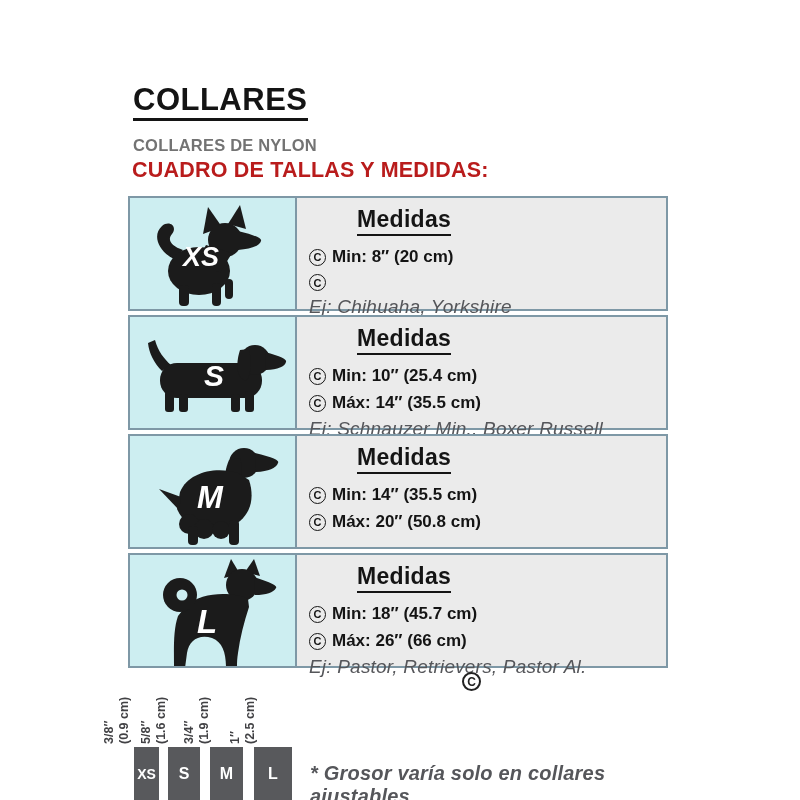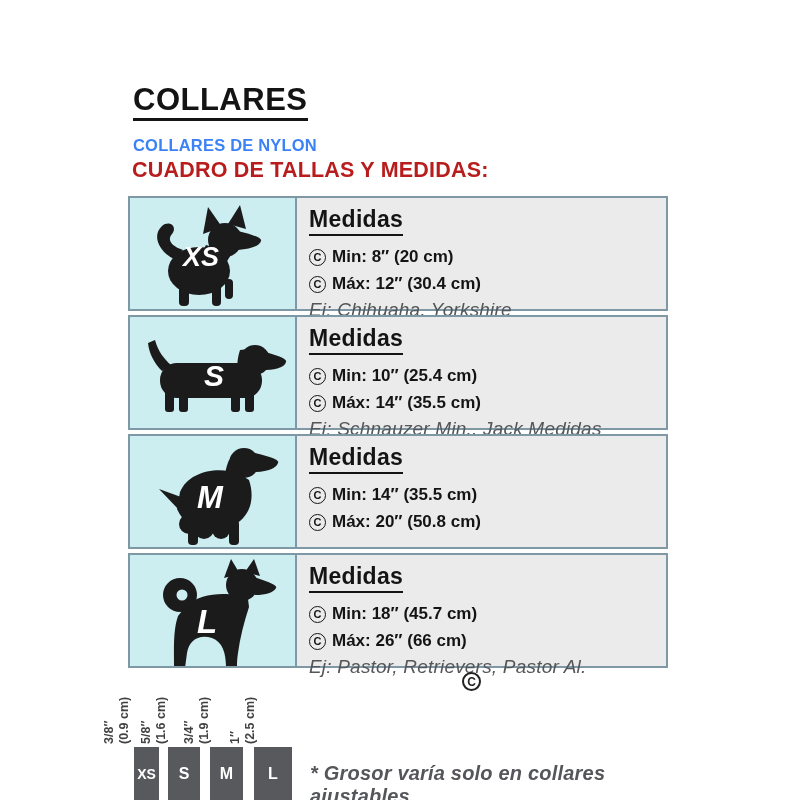--- a/index.html
+++ b/index.html
@@ -5,35 +5,35 @@
   * { margin:0; padding:0; box-sizing:border-box; }
   html,body { width:800px; height:800px; background:#ffffff; overflow:hidden;
               font-family:"Liberation Sans", sans-serif; }
   .canvas { position:relative; width:696px; height:800px; background:#fff; }
 
   
   .page-title { position:absolute; left:133px; top:84px; font-size:31px; font-weight:bold;
                 color:#141414; letter-spacing:.5px; line-height:1;
                 border-bottom:3px solid #141414; padding-bottom:3px; display:inline-block; }
   .subtitle   { position:absolute; left:133px; top:136px; font-size:16.5px; font-weight:bold;
-                color:#3b82f6; letter-spacing:.2px; }
+                color:#737373; letter-spacing:.2px; }
   .section-heading { position:absolute; left:132px; top:158px; font-size:21.5px; font-weight:bold;
                 color:#b91c1c; letter-spacing:.2px; }
 
   
   .row { position:absolute; left:128px; width:540px; height:115px;
          border:2px solid #7e98a6; display:flex; background:#ebebeb; }
   .row-1 { top:196px; } .row-2 { top:315px; } .row-3 { top:434px; } .row-4 { top:553px; }
   .cell-dog { width:167px; flex:none; background:#cdeef1; border-right:2px solid #7e98a6;
               position:relative; overflow:hidden; }
   .cell-info { flex:1; padding:5px 8px 0 12px; position:relative; }
 
   .medidas { display:inline-block; font-size:23px; font-weight:bold; color:#141414;
              border-bottom:2.5px solid #141414; padding-bottom:1px; margin-top:3px;
-             letter-spacing:.3px; }
+             letter-spacing:.3px;margin-left:48px; }
   .mline { display:flex; align-items:center; gap:6px; font-size:17px; font-weight:bold;
            color:#141414; margin-top:7px; }
   .mline.first { margin-top:11px; }
   .cc { width:17px; height:17px; border:1.8px solid #141414; border-radius:50%;
         display:inline-flex; align-items:center; justify-content:center;
         font-size:11px; font-weight:bold; color:#141414; flex:none; font-style:normal; }
   .ej { font-size:19px; font-style:italic; color:#55565a; margin-top:5px; letter-spacing:.2px; }
 
   .dog-svg { position:absolute; }
   .size-letter { position:absolute; color:#ffffff; font-weight:bold; font-style:italic;
@@ -95,21 +95,20 @@
       <span class="size-letter letter-xs">XS</span>
     </div>
     <div class="cell-info">
       <div class="medidas">Medidas</div>
       <div class="mline first">
         <span class="cc">C</span>
         <span>Min: 8″ (20 cm)</span>
       </div>
       <div class="mline">
         <span class="cc">C</span>
-        <span>Máx: 12″ (30.4 cm)</span>
       </div>
       <div class="ej">Ej: Chihuaha, Yorkshire</div>
     </div>
   </div>
 
   <div class="row row-2">
     <div class="cell-dog">
       <svg class="dog-svg" style="left:8px; top:10px;" width="150" height="98" viewBox="0 0 150 98">
         <g fill="#1b1b1b">
           <path d="M24,44 C16,36 11,26 10,16 L17,13 C20,24 26,32 33,38 Z"></path>
@@ -128,21 +127,21 @@
     <div class="cell-info">
       <div class="medidas">Medidas</div>
       <div class="mline first">
         <span class="cc">C</span>
         <span>Min: 10″ (25.4 cm)</span>
       </div>
       <div class="mline">
         <span class="cc">C</span>
         <span>Máx: 14″ (35.5 cm)</span>
       </div>
-      <div class="ej">Ej: Schnauzer Min., Jack Medidas</div>
+      <div class="ej">Ej: Schnauzer Min., Boxer Russell</div>
     </div>
   </div>
 
   <div class="row row-3">
     <div class="cell-dog">
       <svg class="dog-svg" style="left:14px; top:4px;" width="140" height="106" viewBox="0 0 140 106">
         <g fill="#1b1b1b">
           <circle cx="100" cy="23" r="15"></circle>
           <path d="M111,13 Q137,19 134,23 Q131,31 112,32 Z"></path>
           <path d="M85,20 C78,36 81,51 92,52 C99,45 99,29 96,18 Z"></path>

